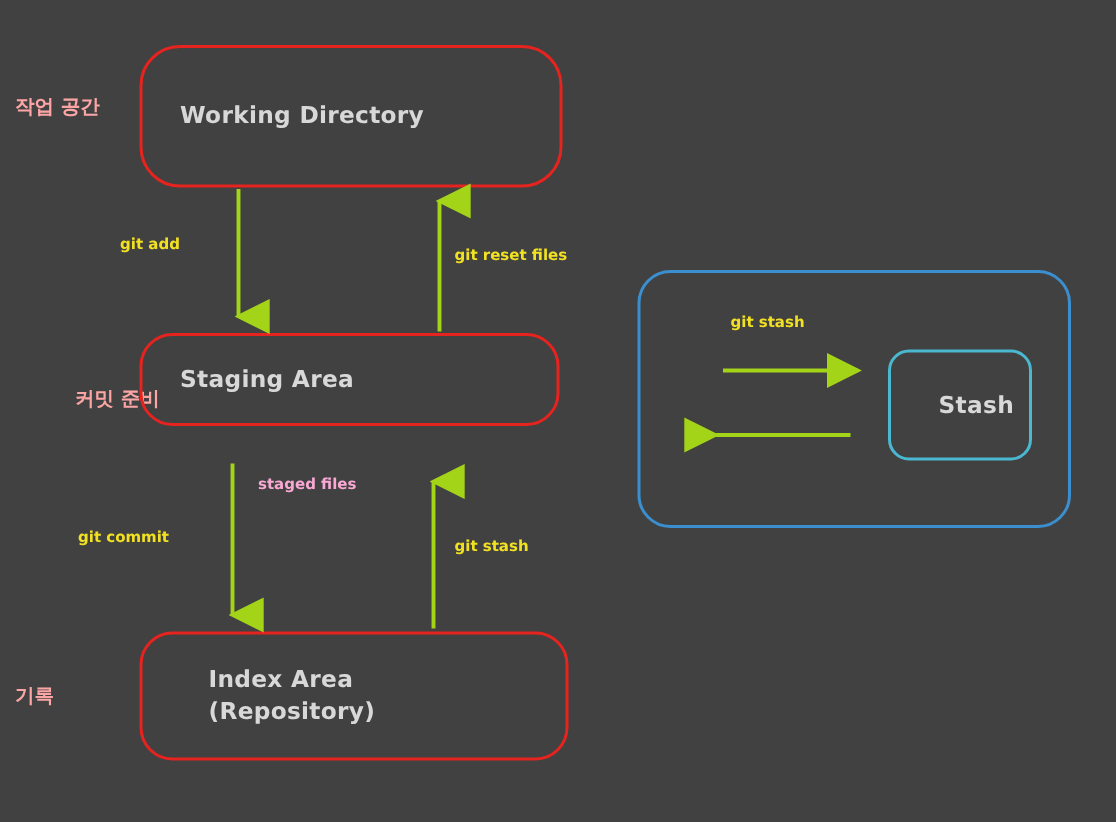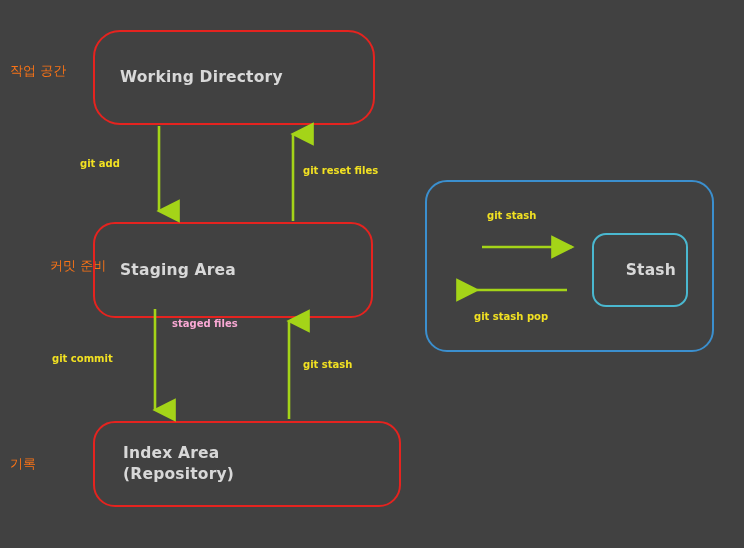--- a/index.html
+++ b/index.html
@@ -34,23 +34,23 @@
     font-size: 15.5px;
     font-weight: bold;
     letter-spacing: 0.2px;
     line-height: 1.35;
     white-space: pre-line;
   }
 
   
   .side-label {
     position: absolute;
-    color: #f97316;
+    color: #fca5a5;
     font-size: 13px;
-    font-weight: normal;
+    font-weight: bold;
     white-space: nowrap;
   }
 
   
   .edge-label {
     position: absolute;
     font-size: 10px;
     font-weight: bold;
     white-space: nowrap;
     color: #f2e122;
@@ -75,25 +75,25 @@
   <div class="side-label" style="left:10px; top:62px;">작업 공간</div>
 
   <div class="side-label" style="left:10px; top:257px;margin-left:40px;">커밋 준비</div>
 
   <div class="side-label" style="left:10px; top:455px;">기록</div>
 
   <div class="node red" style="left:93px; top:30px; width:282px; height:95px; padding-left:25px;border-radius:27px;">
     <span class="node-label">Working Directory</span>
   </div>
 
-  <div class="node red" style="left:93px; top:222px; width:280px; height:96px; padding-left:25px;">
+  <div class="node red" style="left:93px; top:222px; width:280px; height:62px; padding-left:25px;">
     <span class="node-label">Staging Area</span>
   </div>
 
-  <div class="node red" style="left:93px; top:421px; width:308px; height:86px; padding-left:28px;">
+  <div class="node red" style="left:93px; top:421px; width:286px; height:86px; padding-left:44px;">
     <span class="node-label">Index Area
 (Repository)</span>
   </div>
 
   <div class="node blue" style="left:425px; top:180px; width:289px; height:172px;"></div>
 
   <div class="node cyan" style="left:592px; top:233px; width:96px; height:74px; justify-content:flex-end; padding-right:10px;">
     <span class="node-label">Stash</span>
   </div>
 
@@ -131,15 +131,14 @@
   <div class="edge-label" style="left:303px; top:165px;">git reset files</div>
 
   <div class="edge-label" style="left:52px; top:353px;">git commit</div>
 
   <div class="edge-label pale" style="left:172px; top:318px;">staged files</div>
 
   <div class="edge-label" style="left:303px; top:359px;">git stash</div>
 
   <div class="edge-label" style="left:487px; top:210px;">git stash</div>
 
-  <div class="edge-label" style="left:474px; top:311px;">git stash pop</div>
 
 </div>
 
 </body></html>

